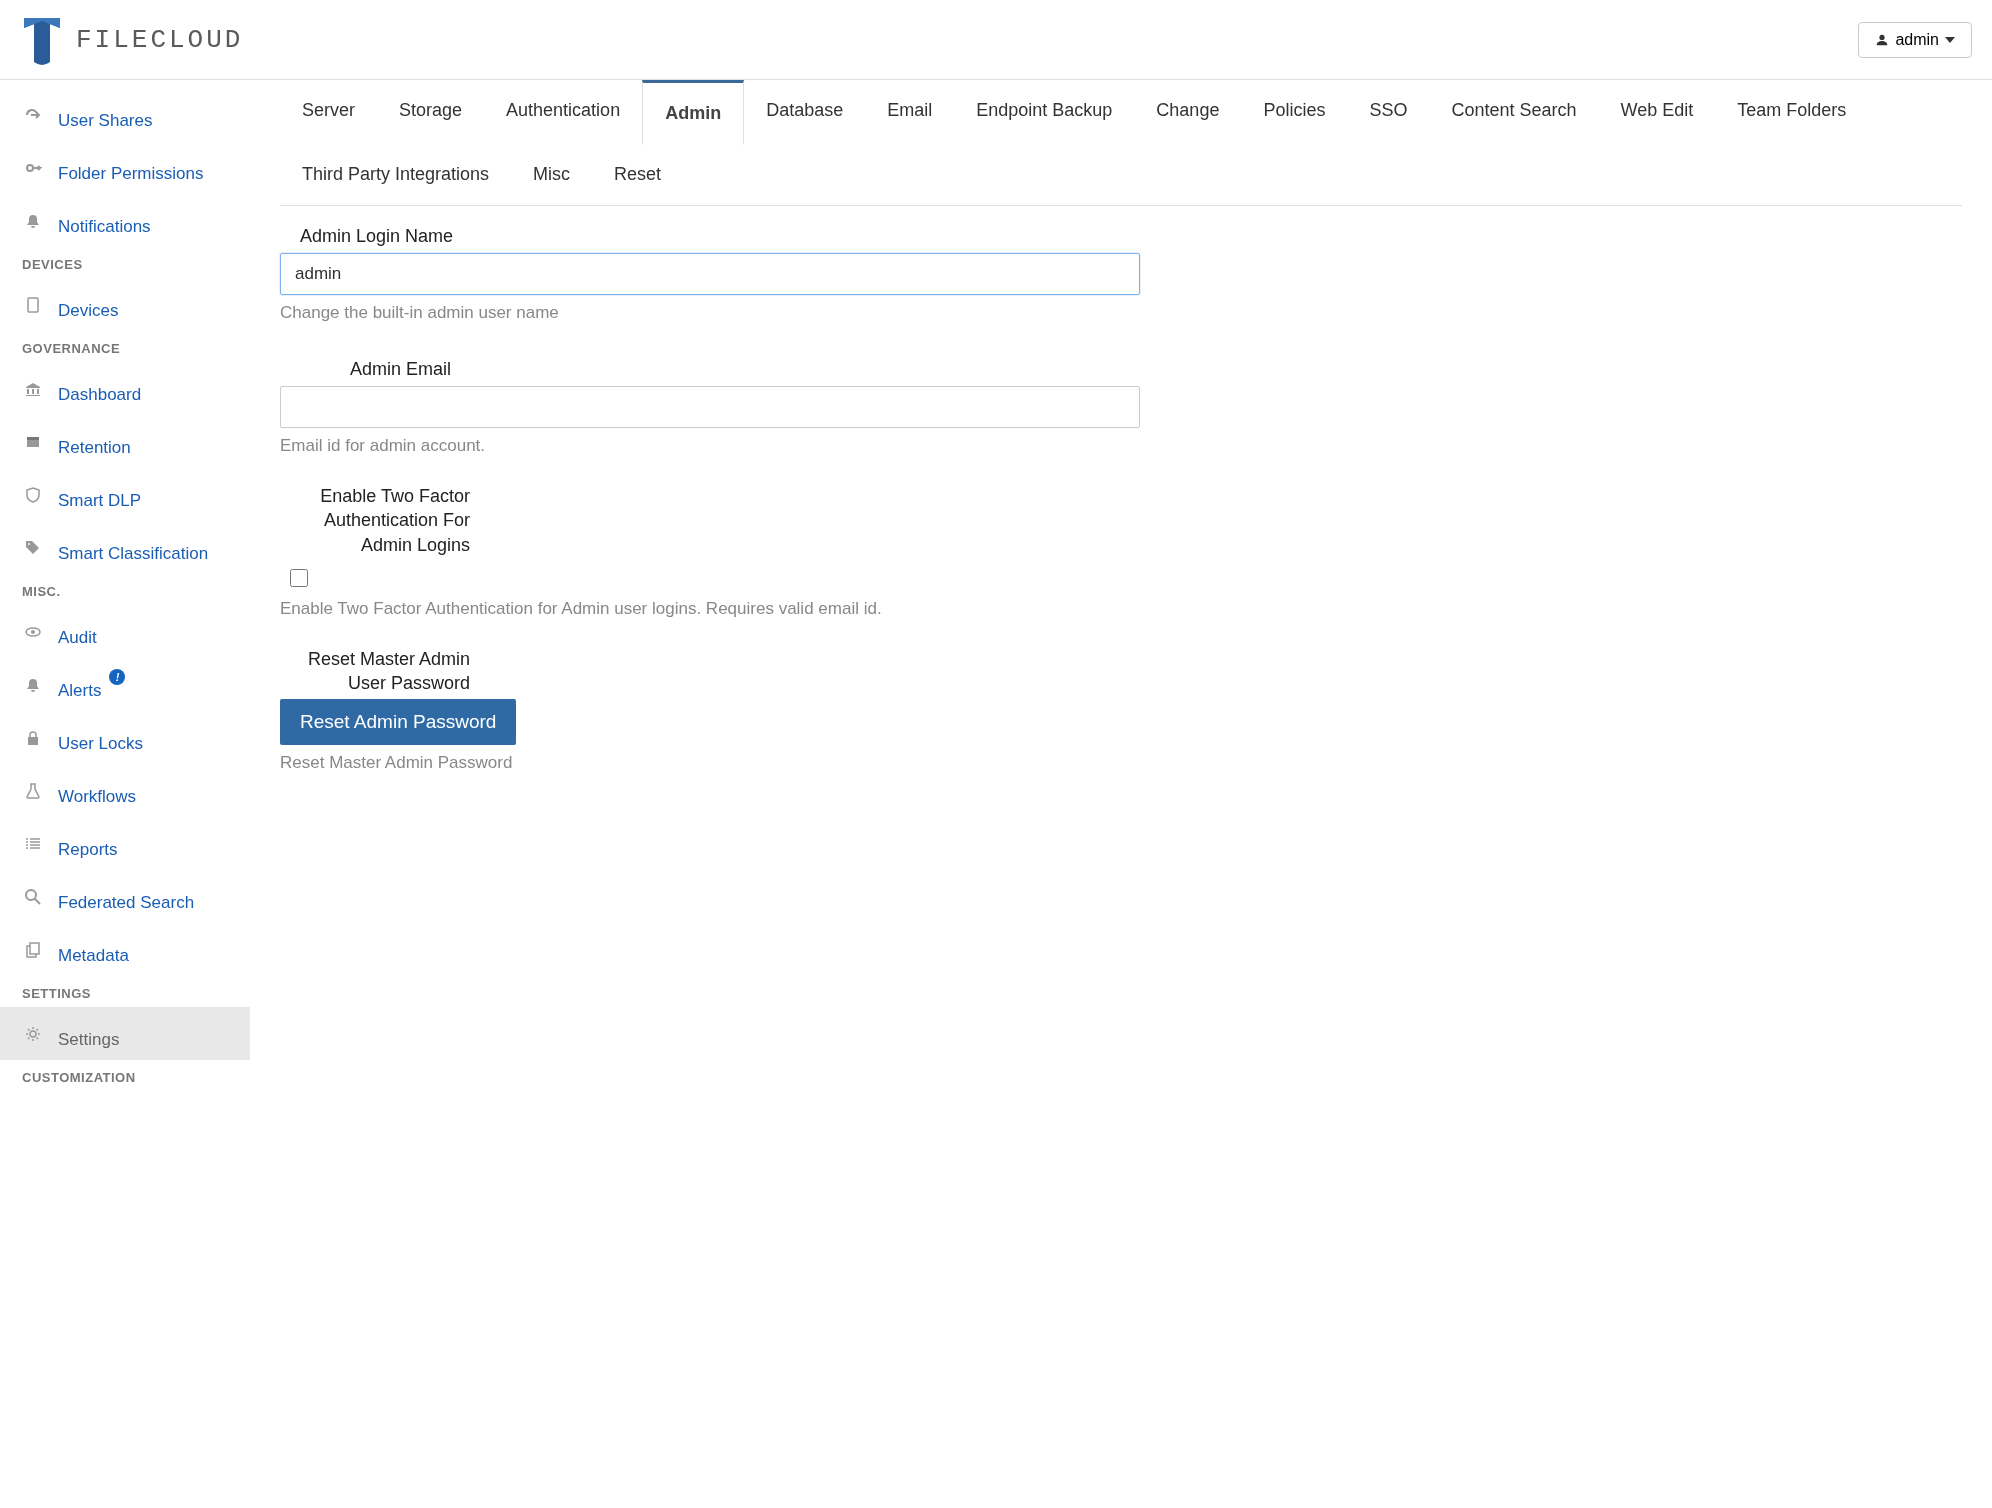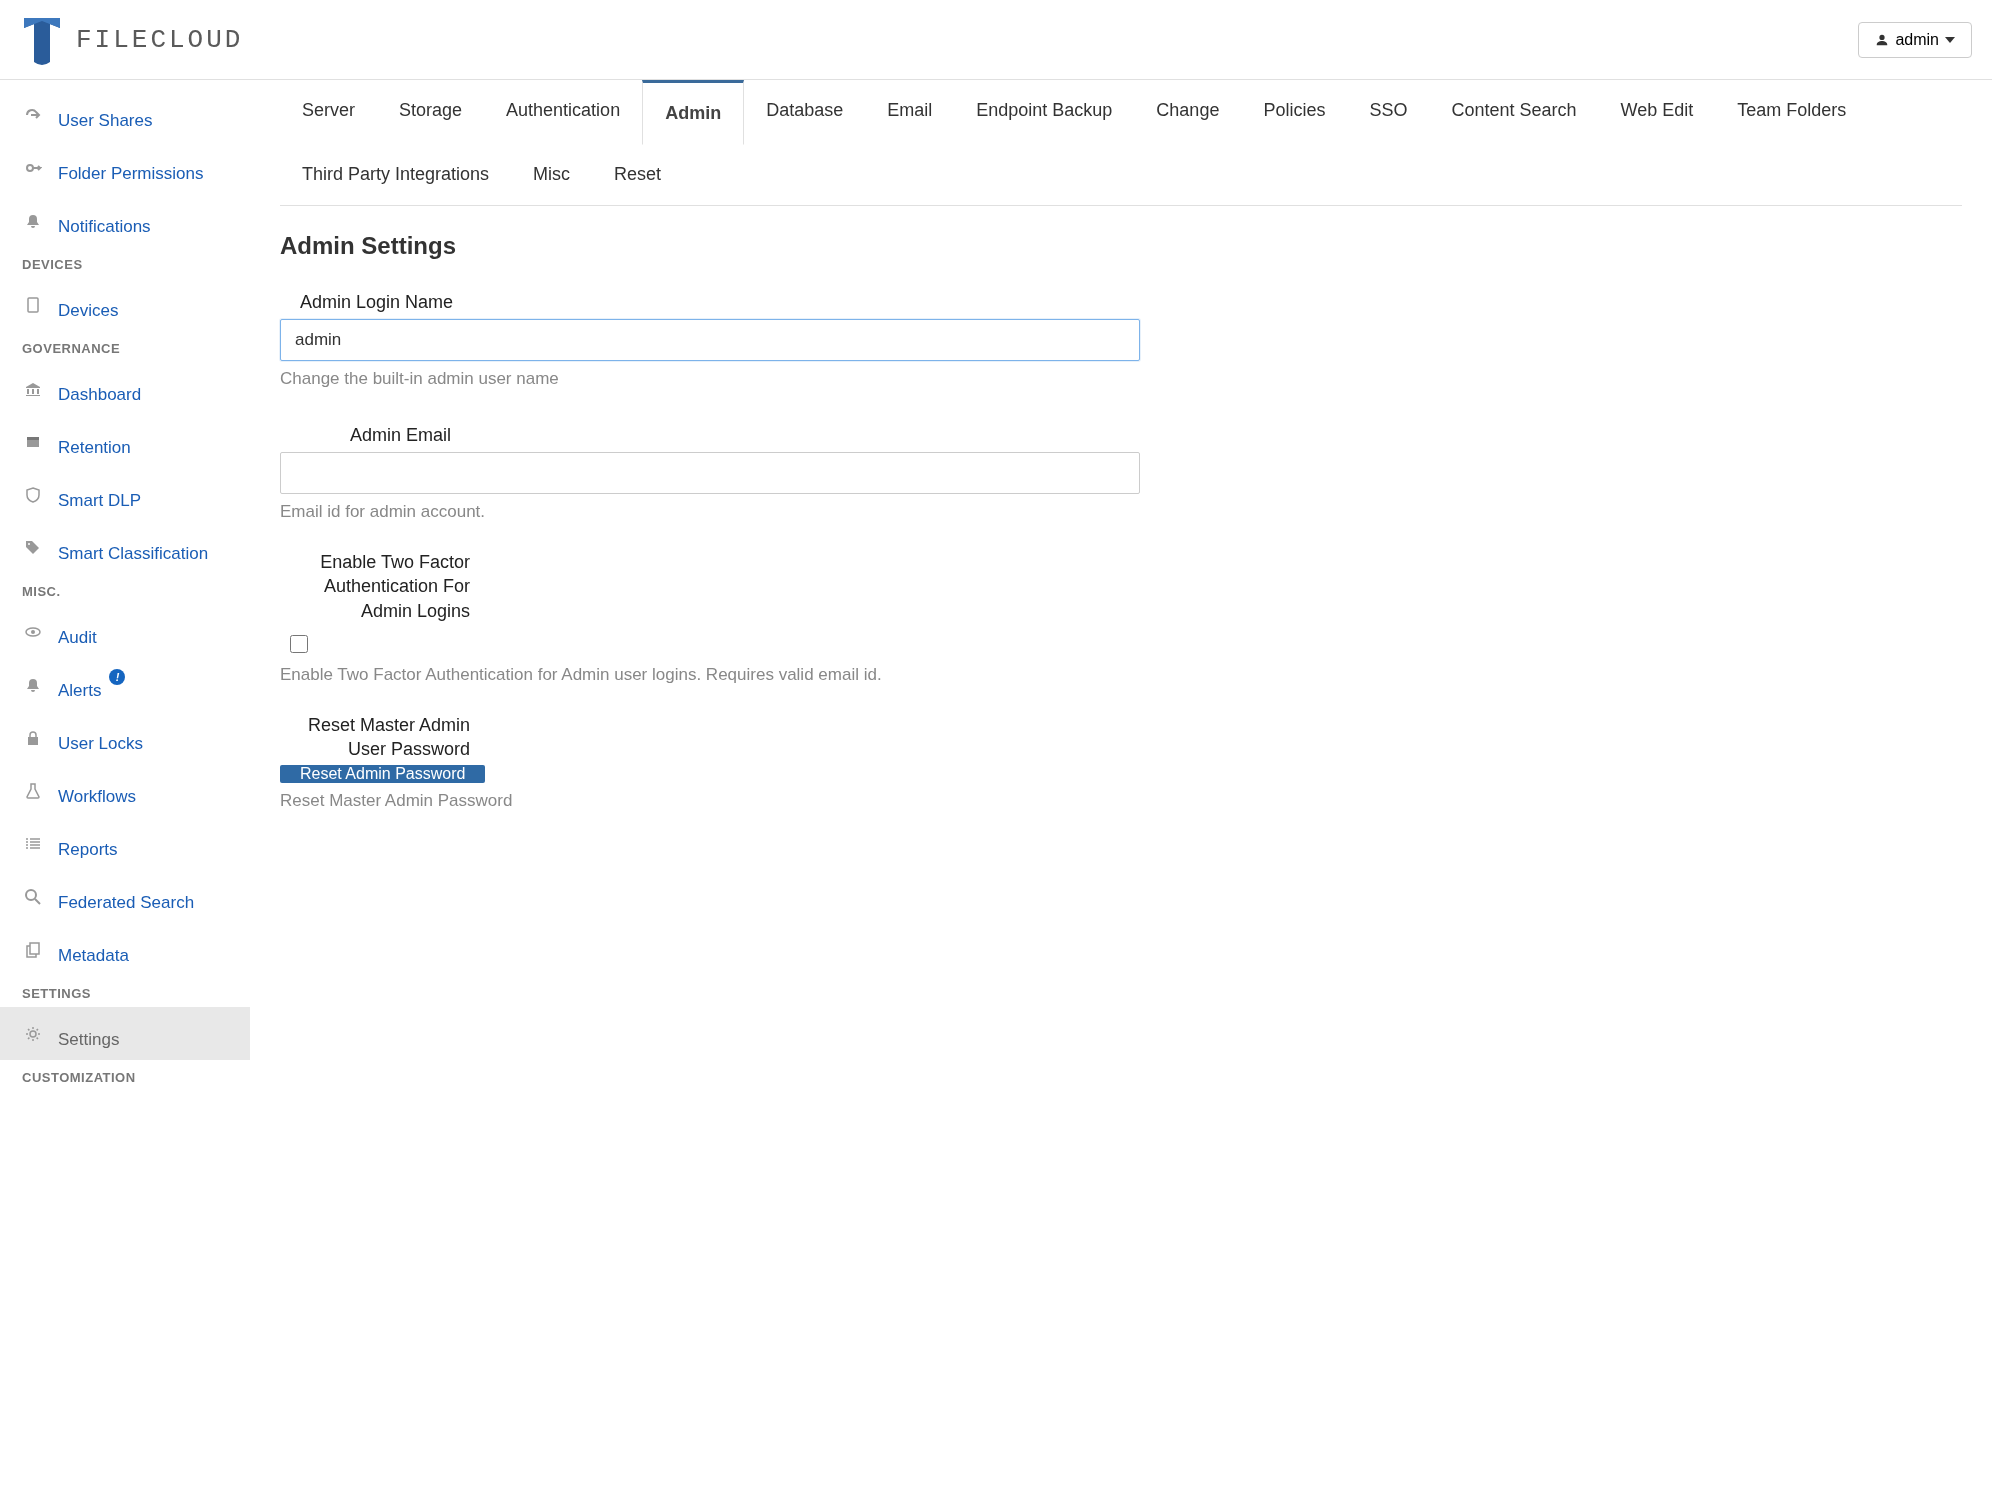--- a/index.html
+++ b/index.html
@@ -25,21 +25,21 @@
 .tab { padding: 20px 22px; font-size: 18px; color: #333; cursor: pointer; }
 .tab.active { border: 1px solid #e0e0e0; border-top: 3px solid #3a6a9a; border-bottom: 1px solid #fff; margin-bottom: -1px; font-weight: 600; color: #444; }
 .page-title { font-size: 24px; color: #333; padding: 26px 0 12px; }
 .form-row { padding: 12px 0; max-width: 860px; }
 .form-label { font-size: 18px; color: #222; margin: 8px 0 6px 20px; }
 .form-label.stack { text-align: right; width: 190px; line-height: 1.35; margin: 0 0 4px 0; }
 .form-input { width: 100%; border: 1px solid #ccc; border-radius: 2px; padding: 10px 14px; font-size: 17px; color: #333; }
 .form-input.focused { border-color: #7db3ea; box-shadow: 0 0 0 1px rgba(100,160,220,0.15); }
 .form-help { font-size: 17px; color: #888; padding: 8px 0 4px; }
 .chk { width: 18px; height: 18px; margin: 8px 0 0 10px; }
-.btn-primary { background: #2f6aa5; color: #fff; border: none; border-radius: 2px; padding: 0 20px; font-size: 16px; cursor: pointer; }
+.btn-primary { background: #2f6aa5; color: #fff; border: none; border-radius: 2px; padding: 12px 20px; font-size: 19px; cursor: pointer; }
 svg { display: block; }
 </style>
 </head>
 <body>
 
 <div class="header">
   <div class="logo-wrap">
     <svg class="logo-badge" viewBox="0 0 44 52">
       <path d="M4 4 L40 4 L40 14 L30 10 L30 48 Q22 54 14 48 L14 10 L4 14 Z" fill="#2a5c9a"></path>
       <path d="M4 4 L40 4 L40 14 L22 7 L4 14 Z" fill="#3d78bd"></path>
@@ -216,21 +216,20 @@
         <div class="tab">Change</div>
         <div class="tab">Policies</div>
         <div class="tab">SSO</div>
         <div class="tab">Content Search</div>
         <div class="tab">Web Edit</div>
         <div class="tab">Team Folders</div>
         <div class="tab">Third Party Integrations</div>
         <div class="tab">Misc</div>
         <div class="tab">Reset</div>
       </div>
-    <h2 class="page-title">Admin Settings</h2>
 
     <div class="form-row">
       <div class="form-label">Admin Login Name</div>
       <input class="form-input focused" value="admin" style="">
       <div class="form-help">Change the built-in admin user name</div>
     </div>
 
     <div class="form-row">
       <div class="form-label" style="margin-left:70px">Admin Email</div>
       <input class="form-input" value="" style="">

